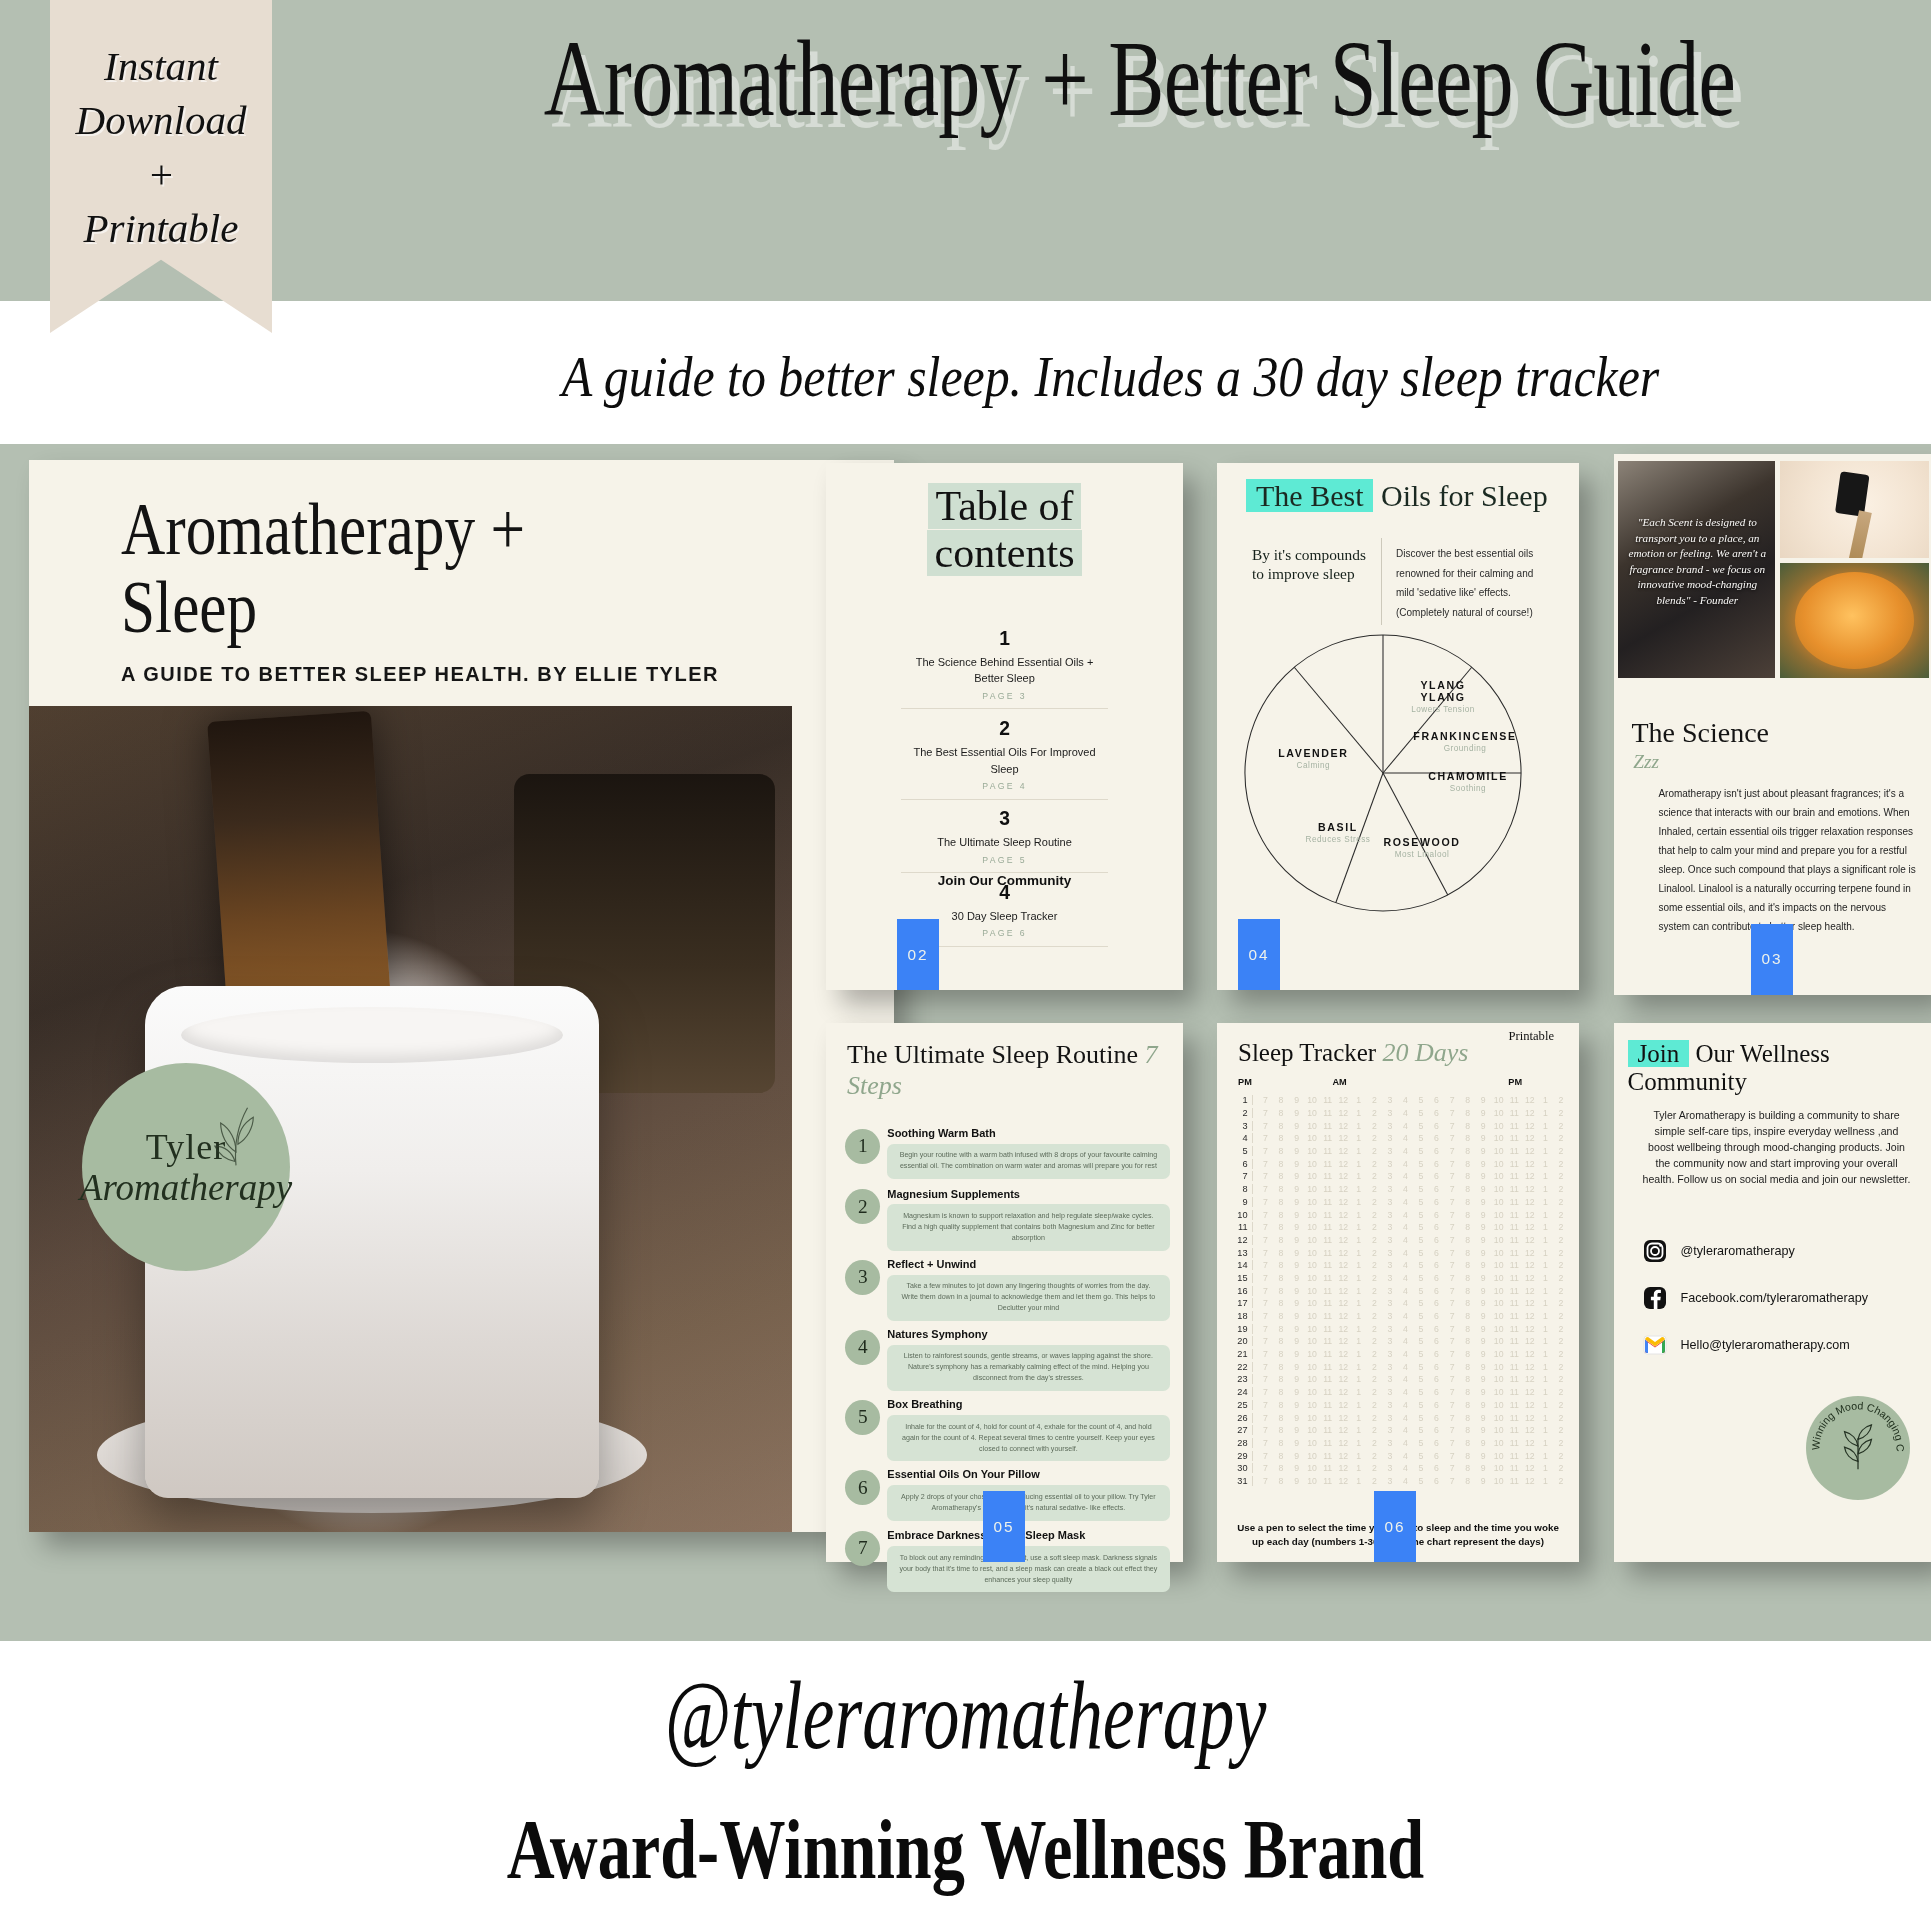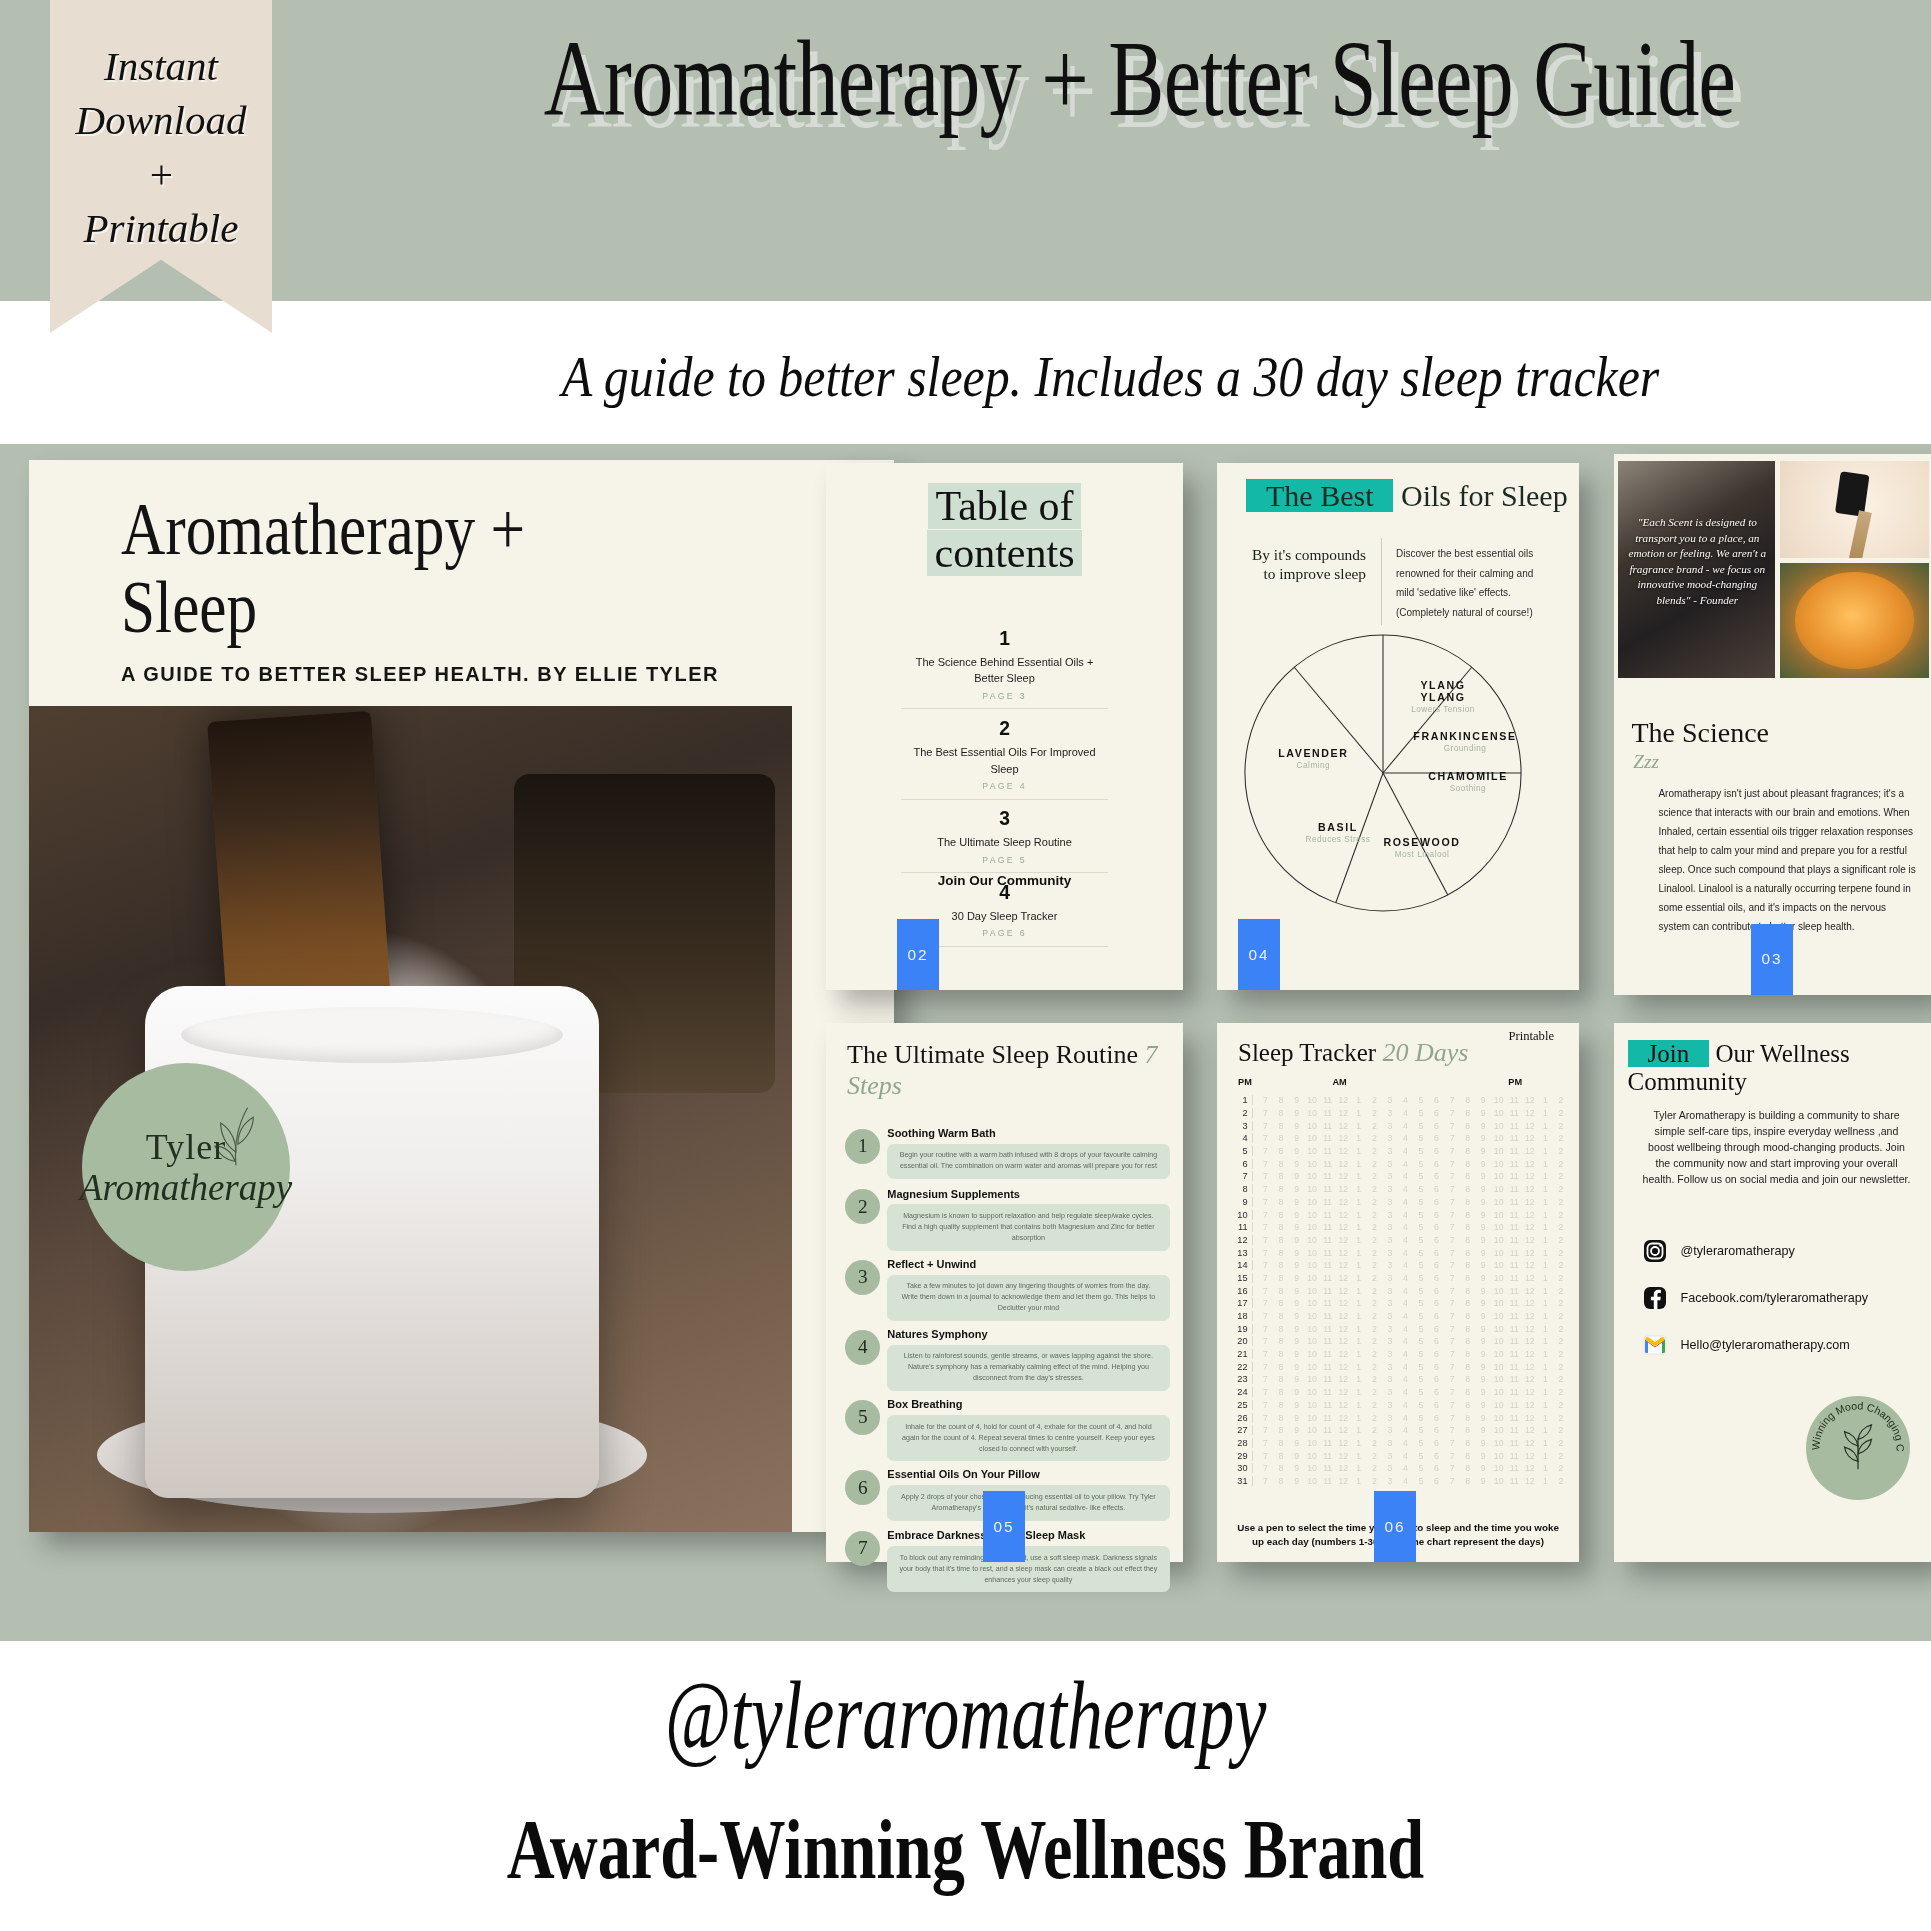--- a/index.html
+++ b/index.html
@@ -119,21 +119,21 @@
   .logo-line2 { font-family: "Liberation Serif", serif; font-style: italic; font-size: 37px; margin-top: -1.9px; }
   .logo-leaf { position: absolute; right: 23px; top: 39px; opacity: 0.75; }
 
   
   .pg-badge {
     position: absolute; bottom: 0; width: 42px; height: 71px;
     background: #3b82f6; color: #eef2ec;
     font-size: 15.4px; letter-spacing: 1.9px;
     display: flex; align-items: center; justify-content: center;
   }
-  .hl { background: #14b8a6; padding: 0 20px; }
+  .hl { background: #5eead4; padding: 0 10px; }
 
   
   .toc { left: 826px; top: 19.3px; width: 357px; height: 527px; }
   .toc-title {
     position: absolute; left: 0; top: 19.3px; width: 357px; text-align: center;
     font-family: "Liberation Serif", serif; font-size: 42px; line-height: 1.12; color: #121212;
   }
   .toc-title span { background: #cfdfd1; padding: 0 7.7px; }
   .toc-list { position: absolute; left: 75px; top: 156px; width: 207px; }
   .toc-item { padding: 8.7px 0 7.7px; border-bottom: 1px solid #ded9cb; text-align: center; }
@@ -141,21 +141,21 @@
   .toc-num { font-weight: 700; font-size: 19.3px; color: #101010; margin-bottom: 3.9px; }
   .toc-label { font-size: 11px; line-height: 1.5; color: #1c1c1c; }
   .toc-page { font-size: 8.7px; letter-spacing: 2.3px; color: #9aab98; margin-top: 3.9px; }
   .toc-join { position: absolute; left: 0; top: 410px; width: 357px; text-align: center;
     font-size: 13.5px; font-weight: 700; color: #111; }
 
   
   .oils { left: 1217px; top: 19.3px; width: 362px; height: 527px; }
   .oils-title { position: absolute; left: 29px; top: 15.4px; font-family: "Liberation Serif", serif;
     font-size: 30px; color: #1b2a22; }
-  .oils-left { position: absolute; left: 35px; top: 83px; width: 114px; text-align: right;
+  .oils-left { position: absolute; left: 35px; top: 83px; width: 114px; text-align: left;
     font-family: "Liberation Serif", serif; font-size: 15.4px; line-height: 1.22; color: #16211b; }
   .oils-div { position: absolute; left: 164px; top: 75px; width: 1px; height: 87px; background: #cdc9bb; }
   .oils-right { position: absolute; left: 179px; top: 81px; width: 154px;
     font-size: 10px; line-height: 1.95; color: #2b2b2b; }
   .pie-wrap { position: absolute; left: 26px; top: 170px; width: 280px; height: 280px; }
   .pie-label { position: absolute; text-align: center; }
   .pie-name { font-size: 10.6px; font-weight: 700; letter-spacing: 1.6px; color: #121212; }
   .pie-desc { font-size: 8.2px; color: #a6b3a3; letter-spacing: 0.5px; margin-top: 1.9px; }
 
   

